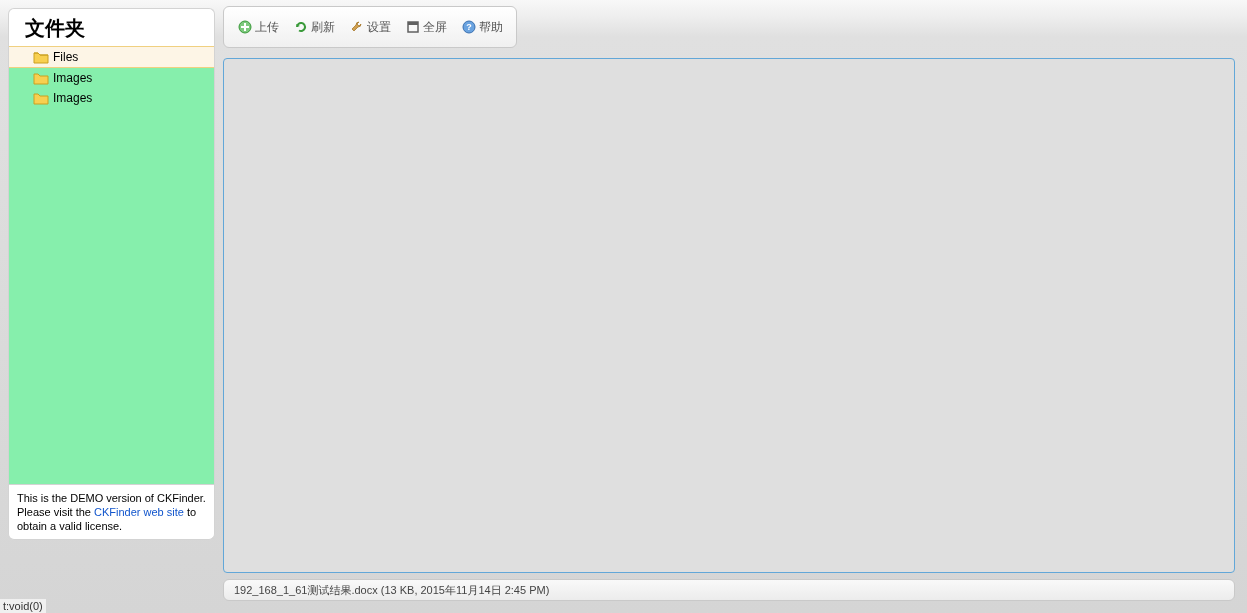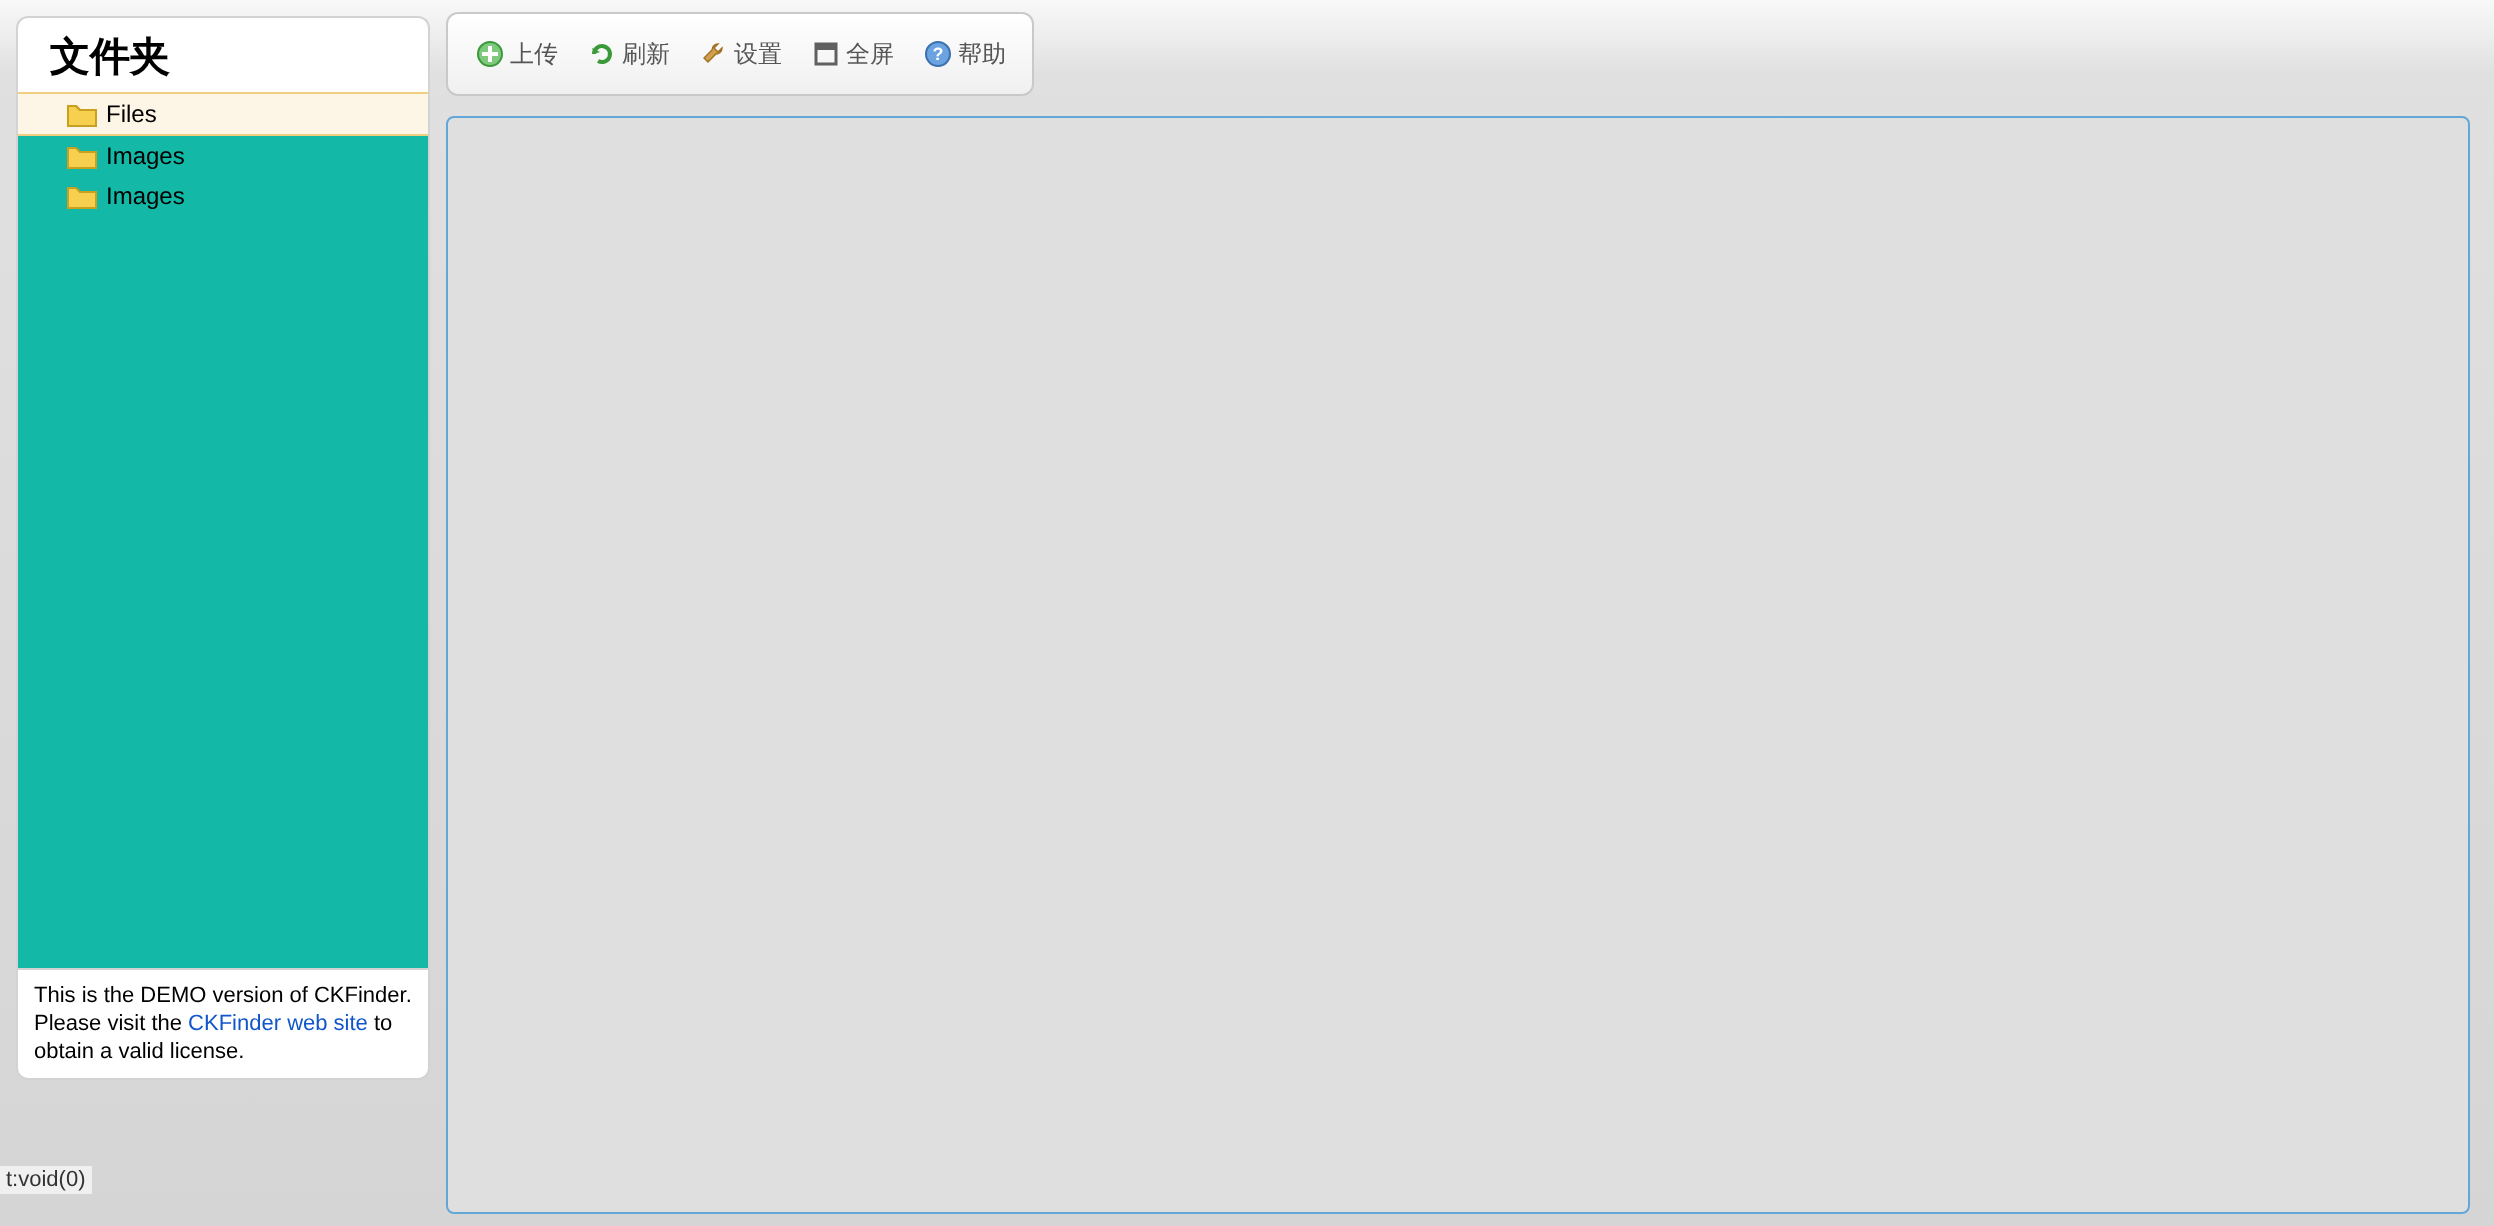--- a/index.html
+++ b/index.html
@@ -4,42 +4,42 @@
   <style>
     * { box-sizing: border-box; margin: 0; padding: 0; }
     html, body { height: 100%; font-family: Arial, "Microsoft YaHei", sans-serif; font-size: 12px; overflow: hidden; }
     body { background: linear-gradient(to bottom, #f8f8f8 0%, #ededed 3%, #e0e0e0 6%, #d5d5d5 100%); }
     
     .app { display: flex; width: 1247px; height: 613px; position: relative; }
     
     
     .sidebar { width: 215px; display: flex; flex-direction: column; padding: 8px 0 0 8px; }
     .sidebar-title { font-size: 20px; font-weight: bold; padding: 6px 10px 4px 16px; background: #fff; border: 1px solid #d3d3d3; border-radius: 6px 6px 0 0; border-bottom: none; }
-    .folder-tree { background: #14b8a6; border: 1px solid #d3d3d3; border-top: none; flex: 0 0 auto; height: 439px; overflow: auto; }
+    .folder-tree { background: #86efac; border: 1px solid #d3d3d3; border-top: none; flex: 0 0 auto; height: 439px; overflow: auto; }
     .folder-item { display: flex; align-items: center; padding: 2px 0 2px 24px; cursor: pointer; color: #000; line-height: 16px; }
     .folder-item.selected { background: #fdf5e6; border: 1px solid #f0d080; border-left: none; border-right: none; }
     .folder-icon { display: inline-flex; margin-right: 4px; }
     .demo-msg { background: #fff; border: 1px solid #d3d3d3; padding: 6px 8px; font-size: 11px; color: #000; border-radius: 0 0 6px 6px; border-top: none; line-height: 14px; }
     .demo-msg a { color: #1155cc; cursor: pointer; }
     
     
     .main { flex: 1; display: flex; flex-direction: column; padding: 6px 12px 0 8px; }
     
     
     .toolbar { display: flex; align-items: center; background: linear-gradient(to bottom, #fff, #f0f0f0); border: 1px solid #c9c9c9; border-radius: 6px; padding: 2px 6px; height: 42px; width: fit-content; }
     .tbtn { display: inline-flex; align-items: center; padding: 2px 6px; margin: 0 1px; cursor: pointer; border-radius: 3px; color: #555; font-size: 12px; }
     .tbtn-icon { width: 16px; height: 16px; display: inline-flex; align-items: center; justify-content: center; margin-right: 2px; }
     
     
     .file-area { flex: 1; margin-top: 10px; margin-bottom: 6px; border: 1px solid #62a7d8; border-radius: 4px; background: #dfdfdf; }
     
     
     .status-bar { height: 22px; background: linear-gradient(to bottom, #f9f9f9, #ececec); border: 1px solid #c9c9c9; border-radius: 6px; padding: 3px 10px; font-size: 11px; color: #444; margin-bottom: 12px; }
     
-    .browser-status { position: absolute; left: 0; bottom: 16px; font-size: 11px; color: #333; background: #f0f0f0; padding: 1px 3px; }
+    .browser-status { position: absolute; left: 0; bottom: 0; font-size: 11px; color: #333; background: #f0f0f0; padding: 1px 3px; }
   </style>
 </head>
 <body>
 
 <div class="app">
 
   <div class="sidebar">
     <div class="sidebar-title">文件夹</div>
     <div class="folder-tree">
       <div class="folder-item selected">
@@ -116,16 +116,17 @@
               <circle cx="7" cy="7" r="6" fill="#6aa3e0" stroke="#3a70b0"></circle>
               <text x="7" y="10" text-anchor="middle" font-size="9" fill="#fff" font-weight="bold">?</text>
             </svg>
         </span>
         <span>帮助</span>
       </div>
     </div>
 
     <div class="file-area"></div>
 
+    <div class="status-bar">192_168_1_61测试结果.docx (13 KB, 2015年11月14日 2:45 PM)</div>
   </div>
 
   <div class="browser-status">t:void(0)</div>
 </div>
 
 </body></html>

